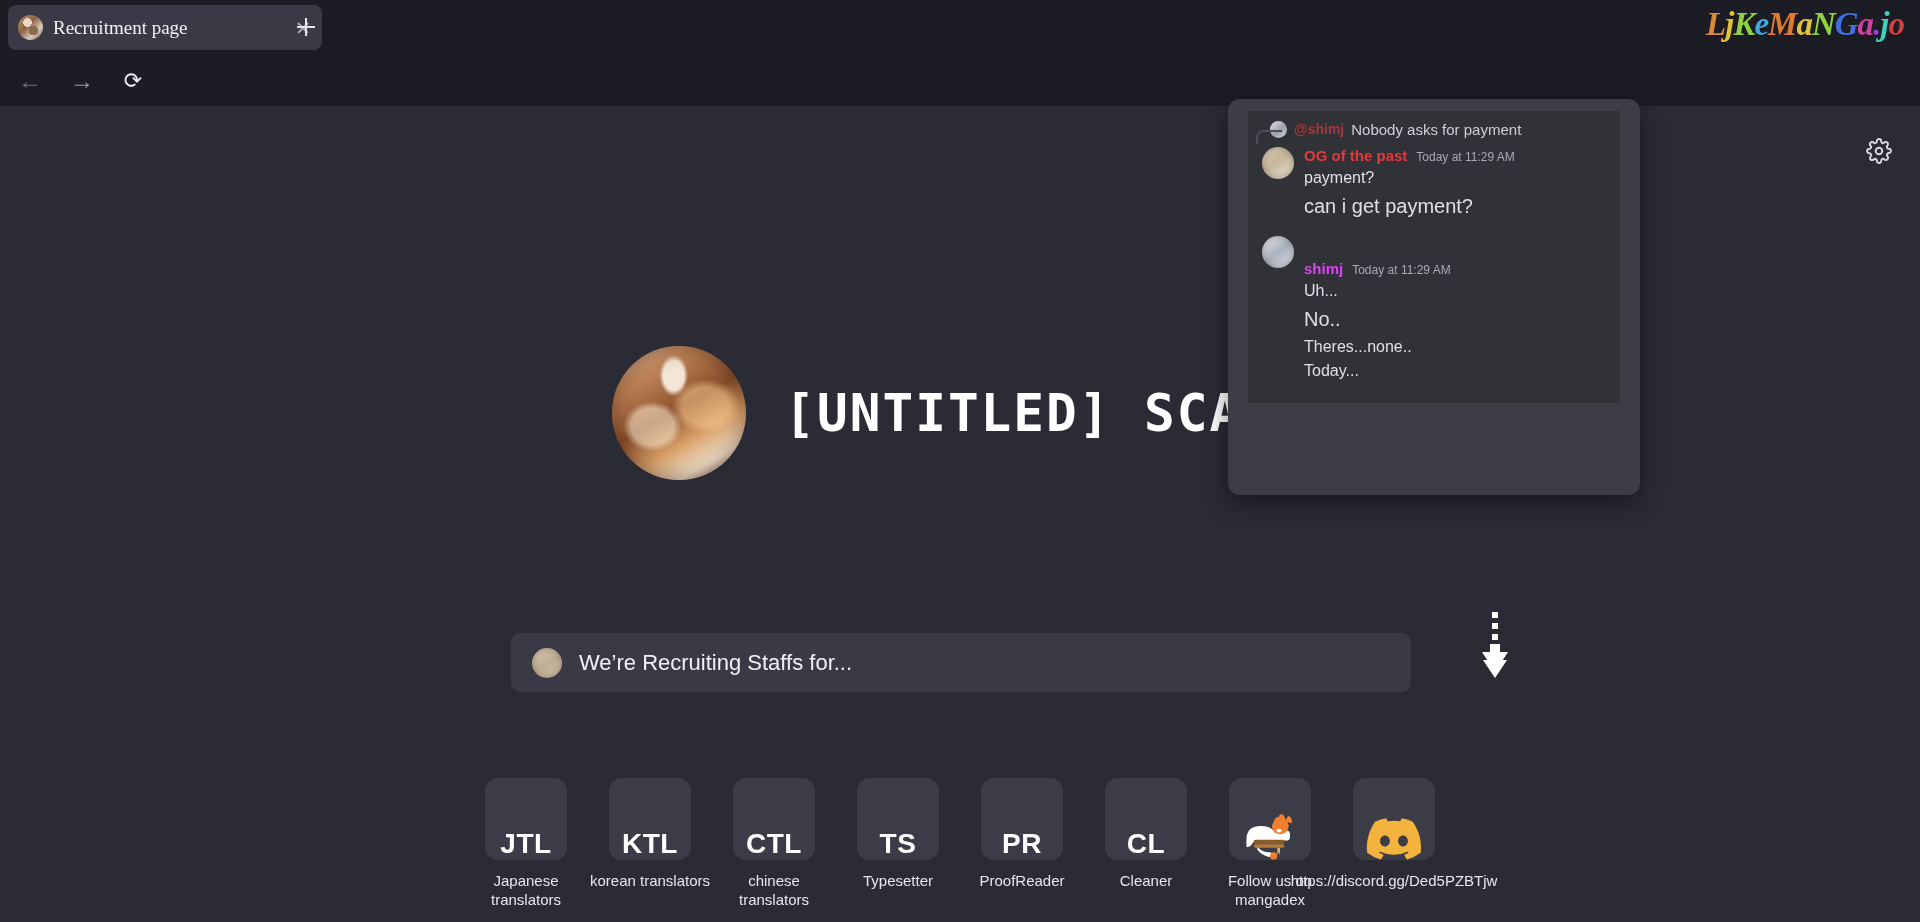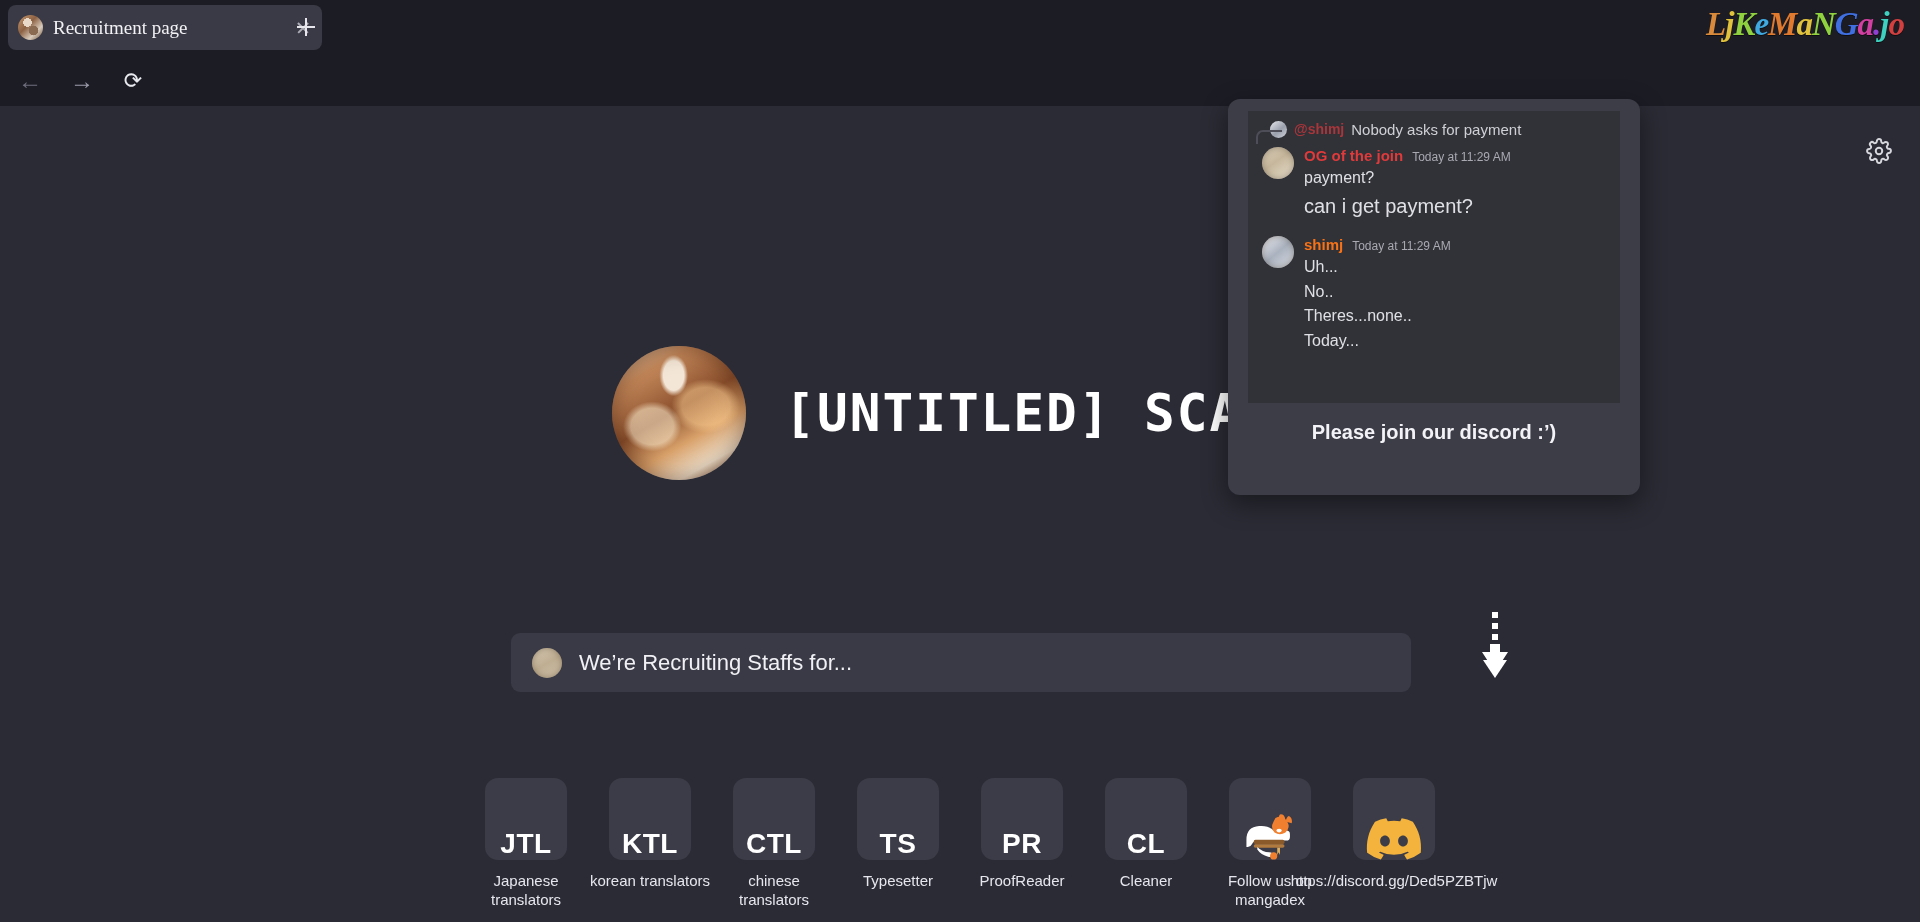--- a/index.html
+++ b/index.html
@@ -319,34 +319,33 @@
       <div style="position:absolute; left:-14px; top:12px; width:26px; height:14px; border-left:2px solid #4e4e58; border-top:2px solid #4e4e58; border-top-left-radius:7px;"></div>
       <div style="width:17px;height:17px;border-radius:50%;flex:0 0 auto;background:linear-gradient(140deg,#e9e9ee 0%,#9aa0ac 55%,#cfd3da 100%);"></div>
       <span style="font-size:14px;color:#a8363a;font-weight:600;white-space:nowrap;">@shimj</span>
       <span style="font-size:15px;color:#cfd0d6;white-space:nowrap;">Nobody asks for payment</span>
     </div>
 
     <div id="popup-messages" style="position:absolute; left:0; top:30px; right:0;">
         <div style="position: relative; padding: 6px 10px 8px 56px; min-height: 40px;">
           <div style="position: absolute; left: 14px; top: 6px; width: 32px; height: 32px; border-radius: 50%; background: linear-gradient(145deg, rgb(222, 210, 188) 0%, rgb(198, 183, 156) 45%, rgb(236, 227, 210) 100%); box-shadow: rgba(70, 60, 45, 0.45) 0px 0px 7px inset;"></div>
           <div style="display: flex; align-items: baseline; gap: 9px; margin-bottom: 2px;">
-            <span style="font-size: 15px; font-weight: bold; color: rgb(224, 58, 58);">OG of the join</span>
+            <span style="font-size: 15px; font-weight: bold; color: rgb(224, 58, 58);">OG of the past</span>
             <span style="font-size: 12px; color: rgb(169, 170, 178);">Today at 11:29 AM</span>
           </div>
           <div style="font-size: 16px; color: rgb(223, 224, 229); line-height: 1.55;">payment?</div>
           <div style="font-size: 20px; color: rgb(223, 224, 229); line-height: 1.55;">can i get payment?</div>
         </div>
         <div style="position: relative; padding: 6px 10px 8px 56px; min-height: 40px;">
           <div style="position: absolute; left: 14px; top: 6px; width: 32px; height: 32px; border-radius: 50%; background: linear-gradient(140deg, rgb(242, 242, 246) 0%, rgb(170, 178, 191) 50%, rgb(223, 227, 234) 100%); box-shadow: rgba(70, 60, 45, 0.45) 0px 0px 7px inset;"></div>
           <div style="display: flex; align-items: baseline; gap: 9px; margin-bottom: 2px;">
-            <span style="font-size: 15px; font-weight: bold; color: #f97316;">shimj</span>
+            <span style="font-size: 15px; font-weight: bold; color: #d946ef; margin-top: 24px;">shimj</span>
             <span style="font-size: 12px; color: rgb(169, 170, 178);">Today at 11:29 AM</span>
           </div>
           <div style="font-size: 16px; color: rgb(223, 224, 229); line-height: 1.55;">Uh...</div>
-          <div style="font-size: 16px; color: rgb(223, 224, 229); line-height: 1.55;">No..</div>
+          <div style="font-size: 20px; color: rgb(223, 224, 229); line-height: 1.55;">No..</div>
           <div style="font-size: 16px; color: rgb(223, 224, 229); line-height: 1.55;">Theres...none..</div>
           <div style="font-size: 16px; color: rgb(223, 224, 229); line-height: 1.55;">Today...</div>
         </div>
       </div>
   </div>
 
-  <div style="position:absolute; left:0; top:322px; width:412px; text-align:center; font-size:20px; font-weight:bold; color:#f2f2f7;">Please join our discord :’)</div>
 </div>
 
 </body></html>

